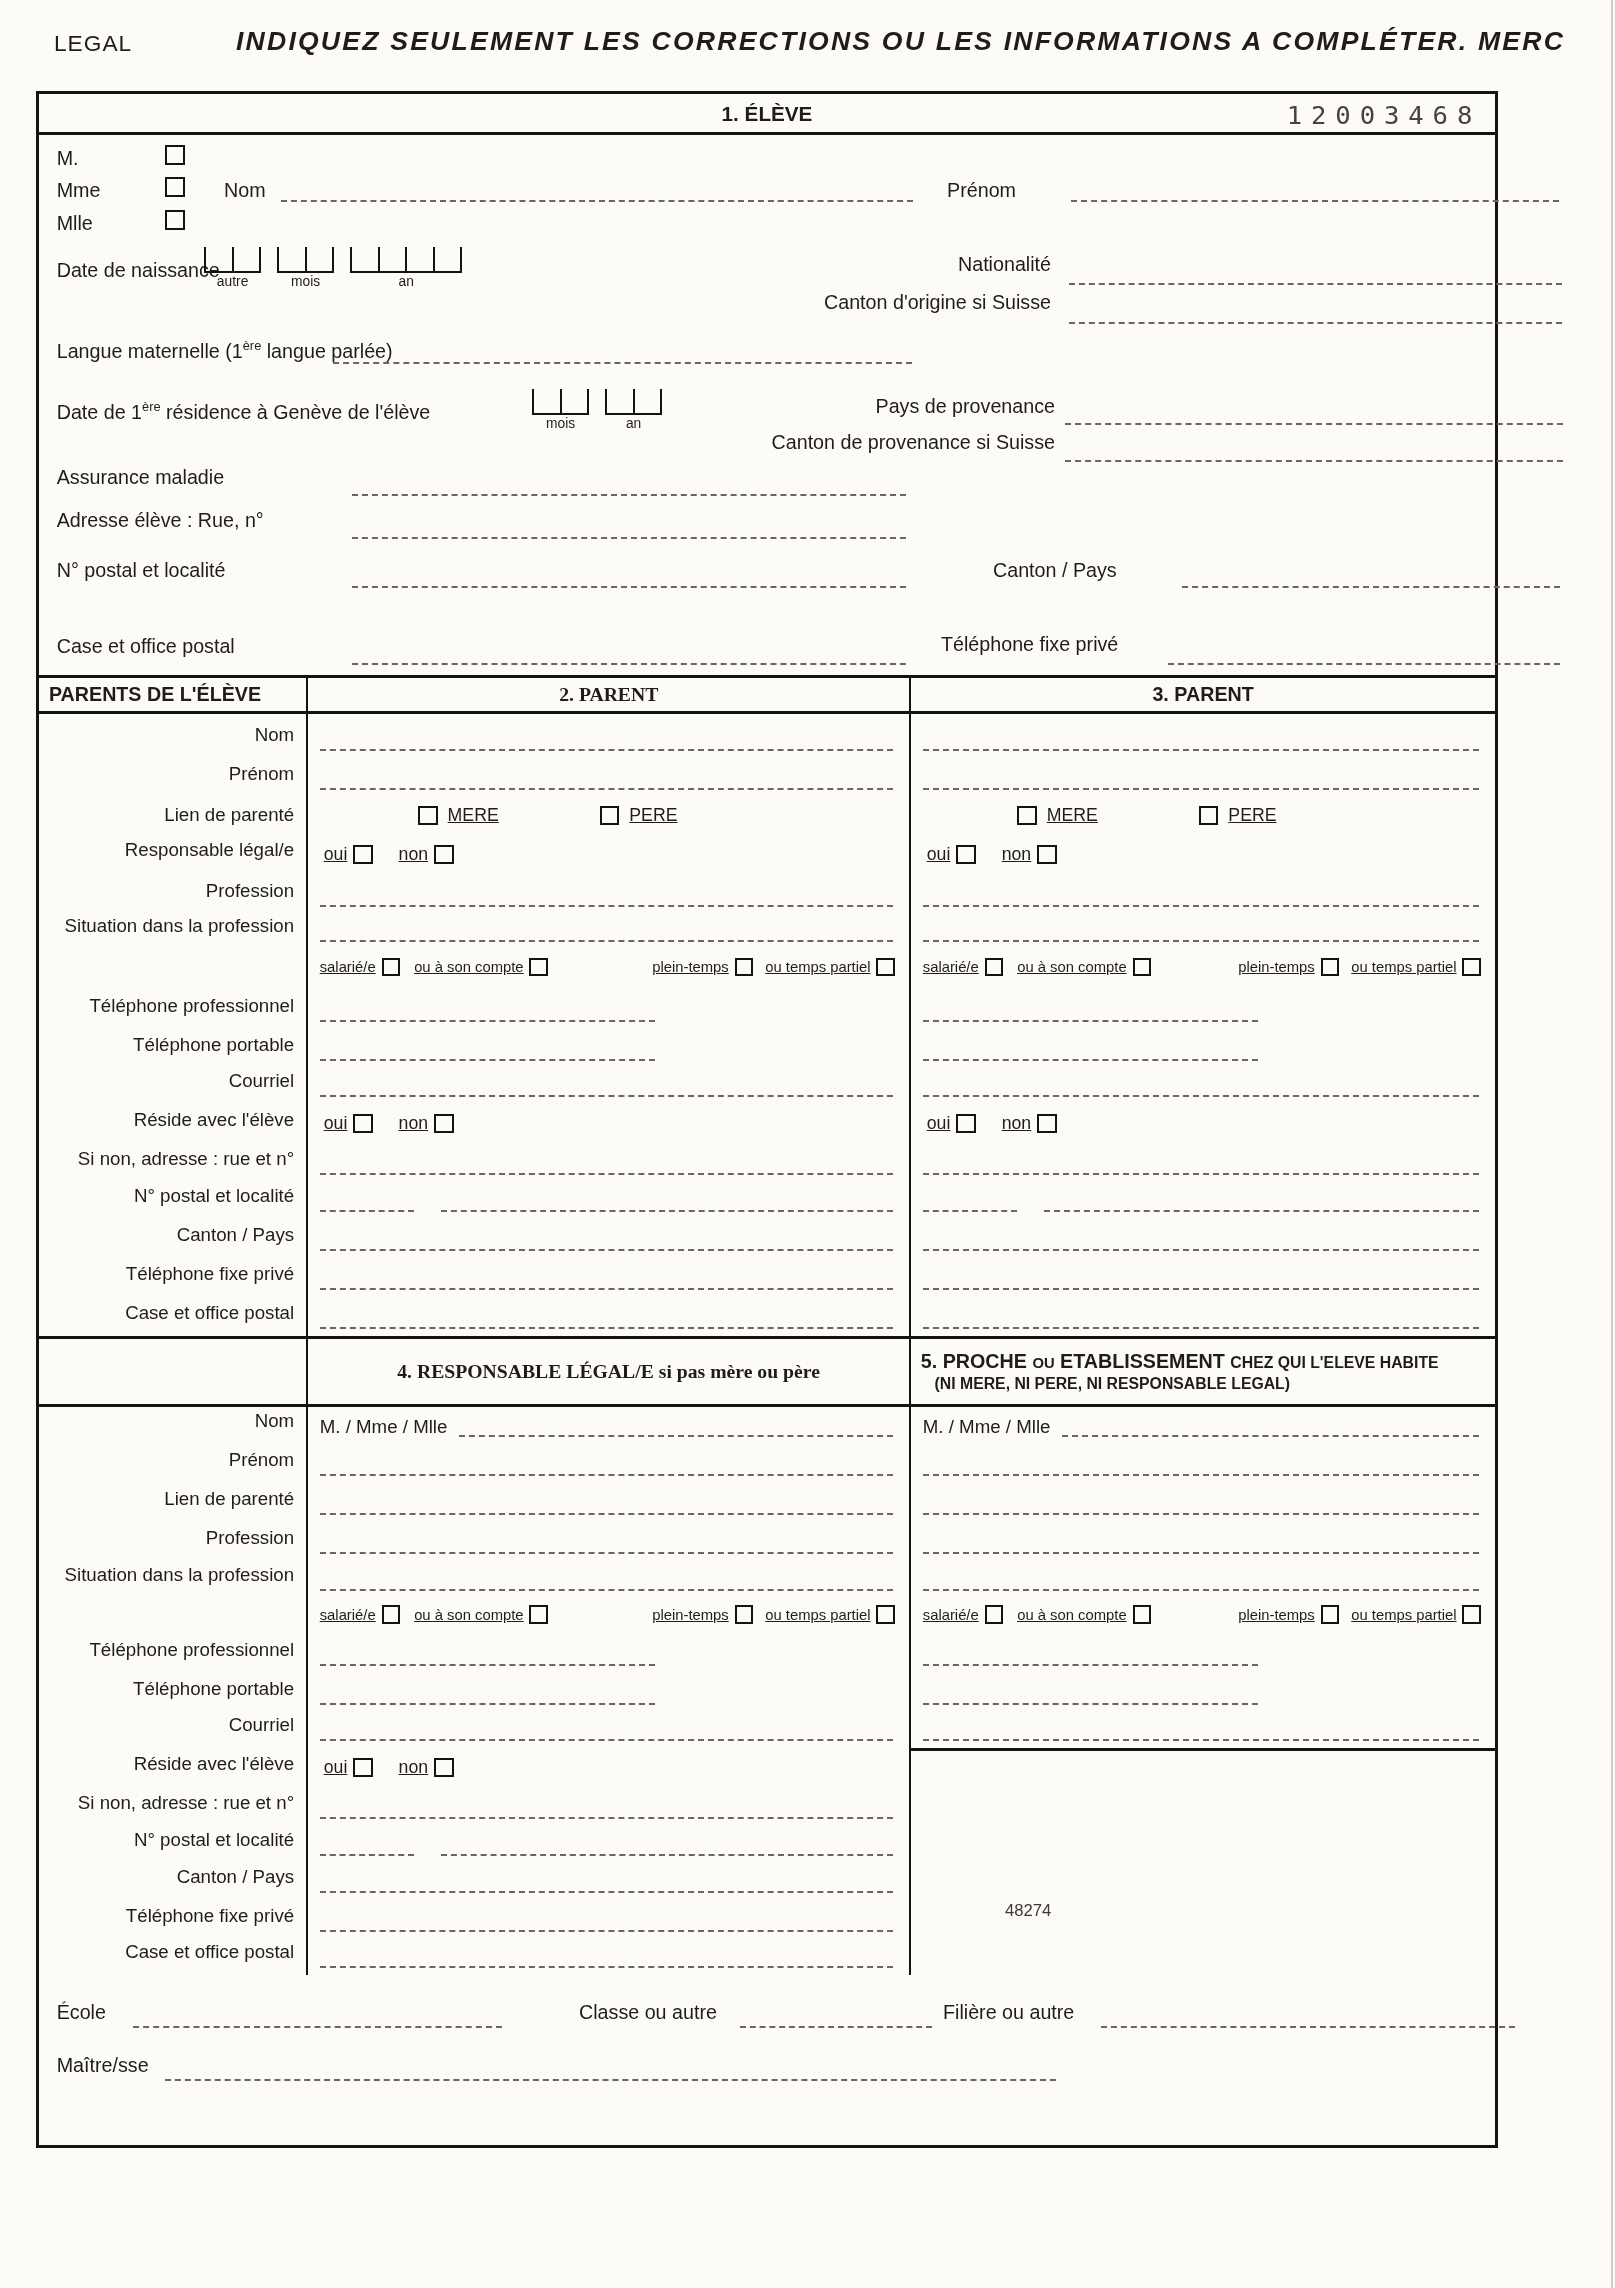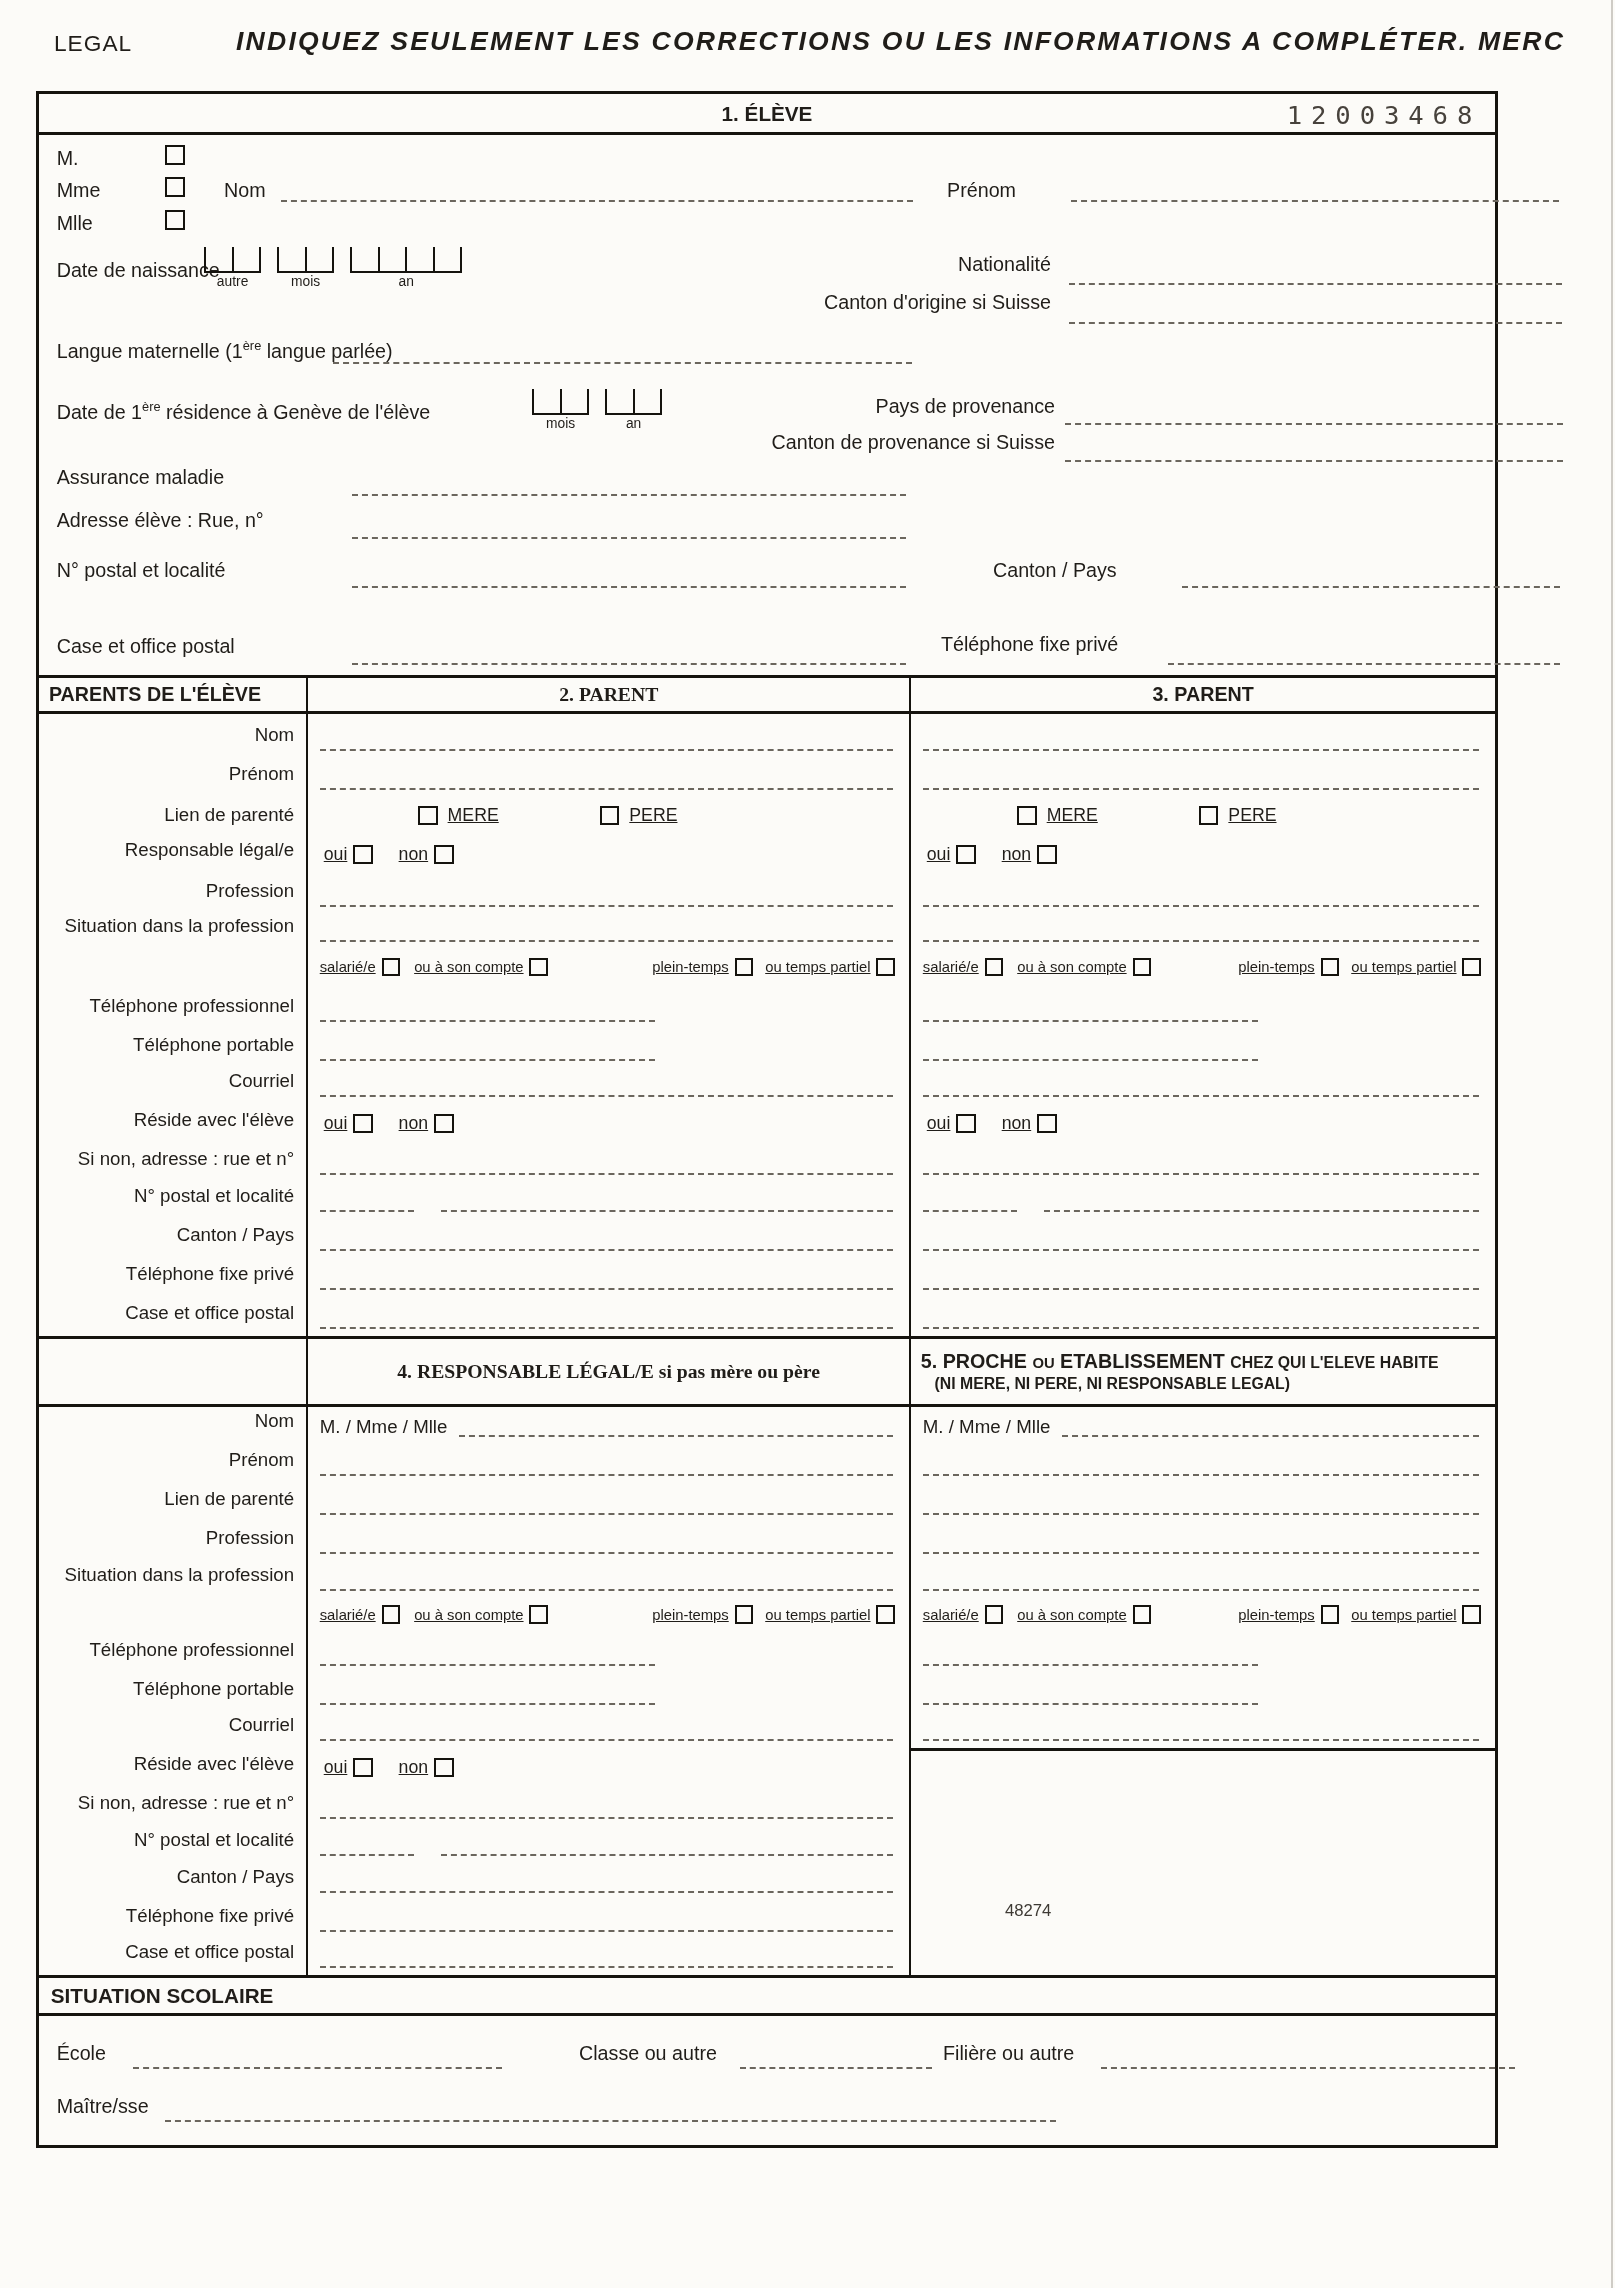--- a/index.html
+++ b/index.html
@@ -479,23 +479,20 @@
           </div>
         <div class="pr" style="height:36px">
             <span class="wl"></span>
           </div>
         <div class="blank5" style="flex:1">
           <span class="printnum">48274</span>
         </div>
       </div>
     </div>
 
-    <div class="sitbar">
-      <span>SITUATION SCOLAIRE</span>
-    </div>
     <div class="sitbody">
       <div class="lab" style="left:17.7px;top:25.6px">École</div>
       <div class="al" style="left:94px;top:51px;width:369px"></div>
       <div class="lab" style="left:540px;top:25.6px">Classe ou autre</div>
       <div class="al" style="left:701px;top:51px;width:192px"></div>
       <div class="lab" style="left:904px;top:25.6px">Filière ou autre</div>
       <div class="al" style="left:1062px;top:51px;width:414px"></div>
       <div class="lab" style="left:17.7px;top:79px">Maître/sse</div>
       <div class="al" style="left:126px;top:104px;width:891px"></div>
     </div>

